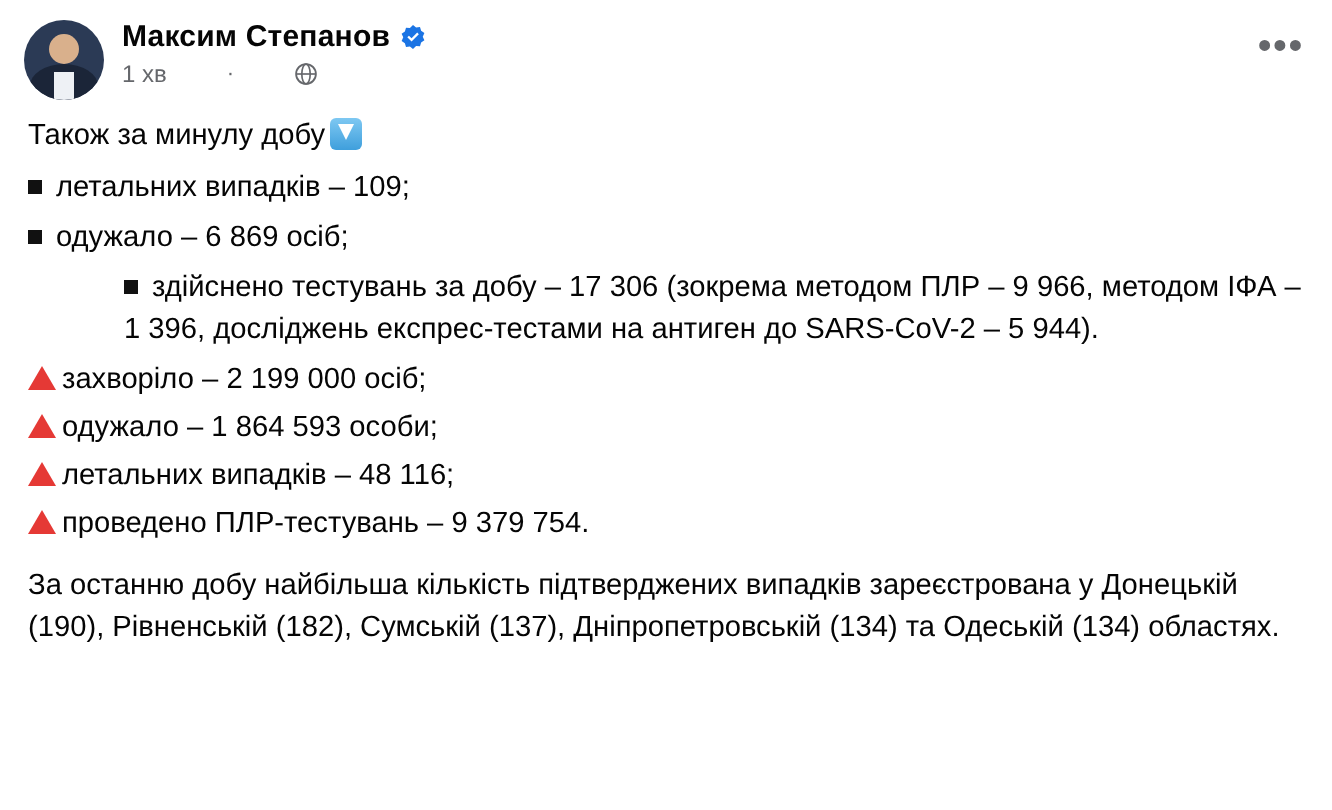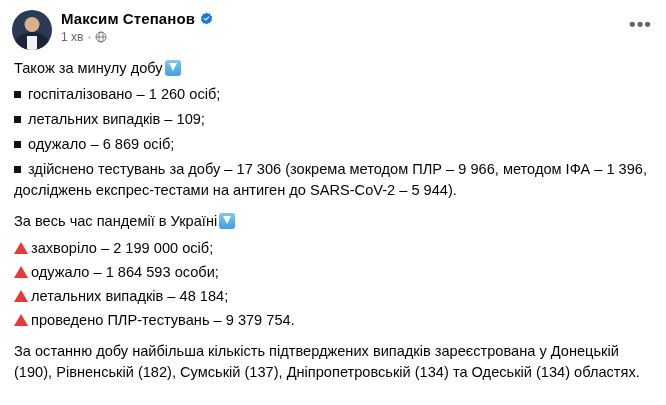--- a/index.html
+++ b/index.html
@@ -88,20 +88,21 @@
     width: 13px;
     height: 13px;
     display: inline-block;
   }
   .meta-row {
     display: flex;
     align-items: center;
     margin-top: 4px;
     color: #65676b;
     font-size: 12px;
+    gap: 26px;
   }
   .meta-sep {
     margin: 0 4px;
     font-size: 11px;
   }
   .globe-icon {
     width: 12px;
     height: 12px;
     display: inline-block;
     vertical-align: middle;
@@ -128,20 +129,21 @@
   }
   .para.tight {
     margin-bottom: 5px;
   }
   .bullet-line {
     margin: 0 0 4px 0;
     white-space: nowrap;
   }
   .bullet-line.wrap {
     white-space: normal;
+    margin-left: 48px;
   }
   .sq {
     display: inline-block;
     width: 7px;
     height: 7px;
     background: #111;
     margin-right: 7px;
     vertical-align: 1px;
   }
   .tri {
@@ -225,44 +227,38 @@
   </div>
 
   <div class="post-body">
 
 
     <p class="para tight">
       <span>Також за минулу добу</span><span class="arrow-emoji"></span>
     </p>
 
     <p class="bullet-line">
-      <span class="sq"></span><span>госпіталізовано – 1 260 осіб;</span>
-    </p>
-    <p class="bullet-line">
       <span class="sq"></span><span>летальних випадків – 109;</span>
     </p>
     <p class="bullet-line">
       <span class="sq"></span><span>одужало – 6 869 осіб;</span>
     </p>
     <p class="bullet-line wrap">
       <span class="sq"></span><span>здійснено тестувань за добу – 17 306 (зокрема методом ПЛР – 9 966, методом ІФА – 1 396, досліджень експрес-тестами на антиген до SARS-CoV-2 – 5 944).</span>
     </p>
 
-    <p class="para section-label">
-      <span>За весь час пандемії в Україні</span><span class="arrow-emoji"></span>
-    </p>
 
     <p class="stat-line">
       <span class="tri"></span><span>захворіло – 2 199 000 осіб;</span>
     </p>
     <p class="stat-line">
       <span class="tri"></span><span>одужало – 1 864 593 особи;</span>
     </p>
     <p class="stat-line">
-      <span class="tri"></span><span>летальних випадків – 48 184;</span>
+      <span class="tri"></span><span>летальних випадків – 48 116;</span>
     </p>
     <p class="stat-line">
       <span class="tri"></span><span>проведено ПЛР-тестувань – 9 379 754.</span>
     </p>
 
     <p class="para last-para">За останню добу найбільша кількість підтверджених випадків зареєстрована у Донецькій (190), Рівненській (182), Сумській (137), Дніпропетровській (134) та Одеській (134) областях.</p>
 
   </div>
 </div>
 

